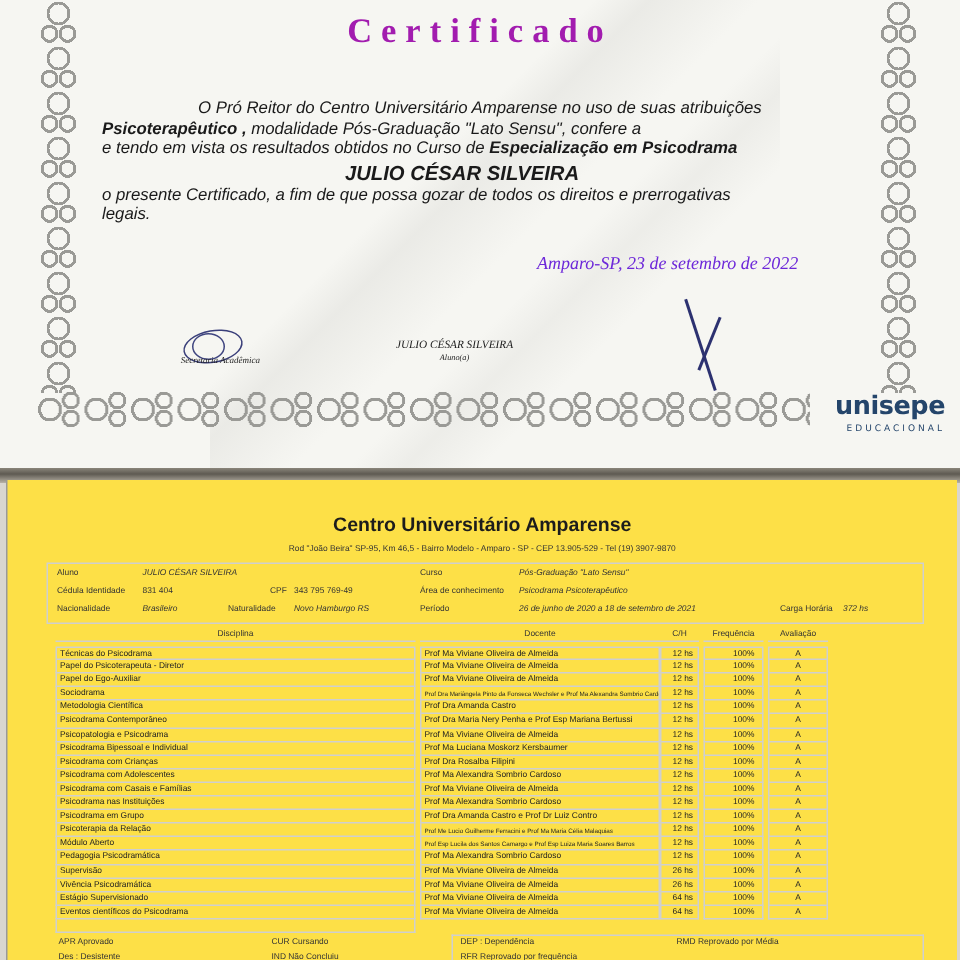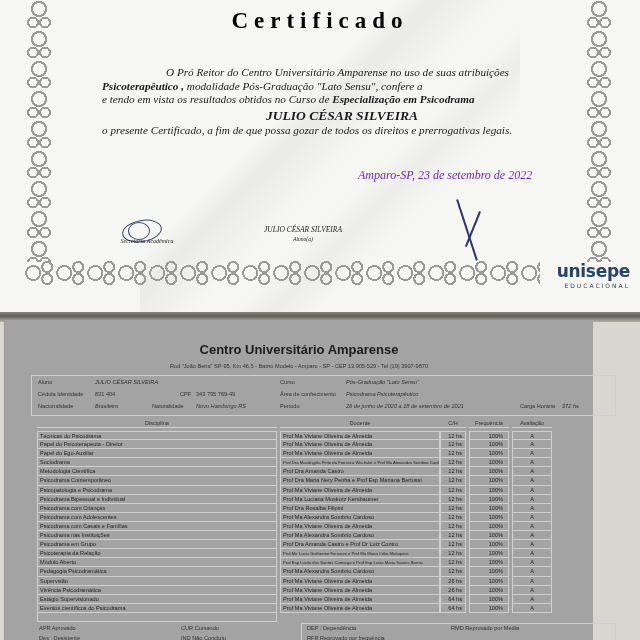--- a/index.html
+++ b/index.html
@@ -33,26 +33,26 @@
       background-image:
         radial-gradient(circle at 30% 50%, transparent 6px, #9a9a96 6px, #9a9a96 8px, transparent 8px),
         radial-gradient(circle at 75% 30%, transparent 4px, #9a9a96 4px, #9a9a96 6px, transparent 6px),
         radial-gradient(circle at 75% 70%, transparent 4px, #9a9a96 4px, #9a9a96 6px, transparent 6px);
       background-size: 31px 30px;
       background-repeat: repeat-x;
     }
     .cert-title {
       position: absolute; left: 0; width: 640px; top: 8px; text-align: center;
       font-family: "Liberation Serif", serif; font-weight: bold;
-      font-size: 23px; letter-spacing: 6px; color: #000000;
+      font-size: 23px; letter-spacing: 6px; color: #a21caf;
     }
     .cert-body {
       position: absolute; left: 68px; top: 66px; width: 450px;
-      font-family: Liberation Serif, serif; font-style: italic;
-      font-size: 11.2px; line-height: 13.5px; color: #1a1a1a; margin-left: 34px;
+      font-family: Liberation Sans, sans-serif; font-style: italic;
+      font-size: 11.2px; line-height: 13.5px; color: #1a1a1a;
     }
     .cert-body .l1 { padding-left: 64px; }
     .cert-body b { font-weight: bold; }
     .cert-name {
       text-align: center; font-weight: bold; font-size: 13.5px; line-height: 17px;
       padding-left: 30px;
     }
     .cert-date {
       position: absolute; left: 358px; top: 168px;
       font-family: "Liberation Serif", serif; font-style: italic;
@@ -92,22 +92,22 @@
     }
 
     
     .edge {
       position: absolute; left: 0; top: 312px; width: 640px; height: 10px;
       background: linear-gradient(180deg, #8a857a 0%, #5e5a52 40%, #b8b2a6 100%);
     }
 
     
     .tr {
-      position: absolute; left: 4px; top: 320px; width: 589px; height: 320px;
-      background: #a3a3a3;
+      position: absolute; left: 4px; top: 320px; width: 634px; height: 320px;
+      background: #fde047;
       border-left: 1px solid #999;
     }
     .tr-title {
       position: absolute; left: 0; width: 100%; top: 22px; text-align: center;
       font-size: 13px; font-weight: bold; color: #1c1c1c;
     }
     .tr-address {
       position: absolute; left: 0; width: 100%; top: 43px; text-align: center;
       font-size: 5.6px; color: #333;
     }

